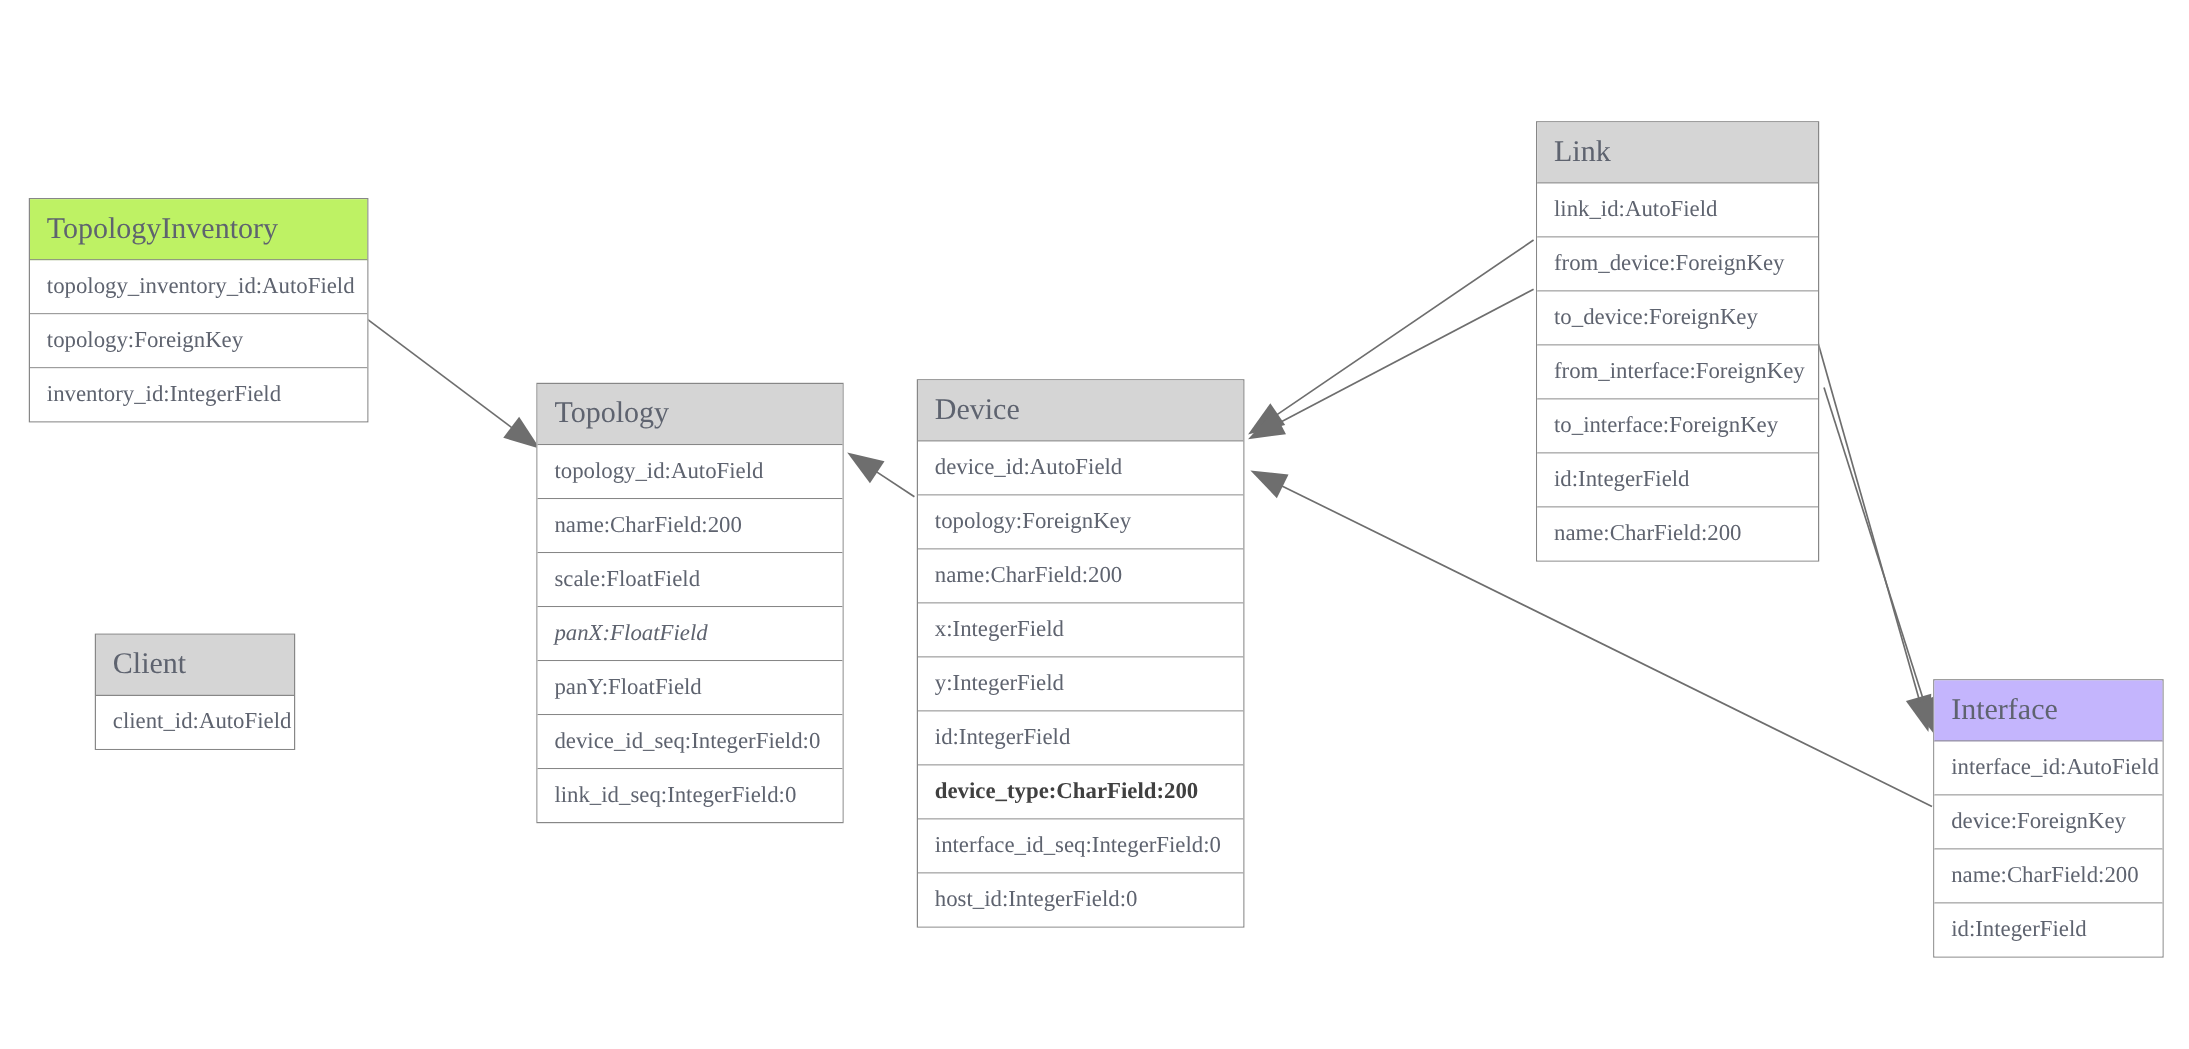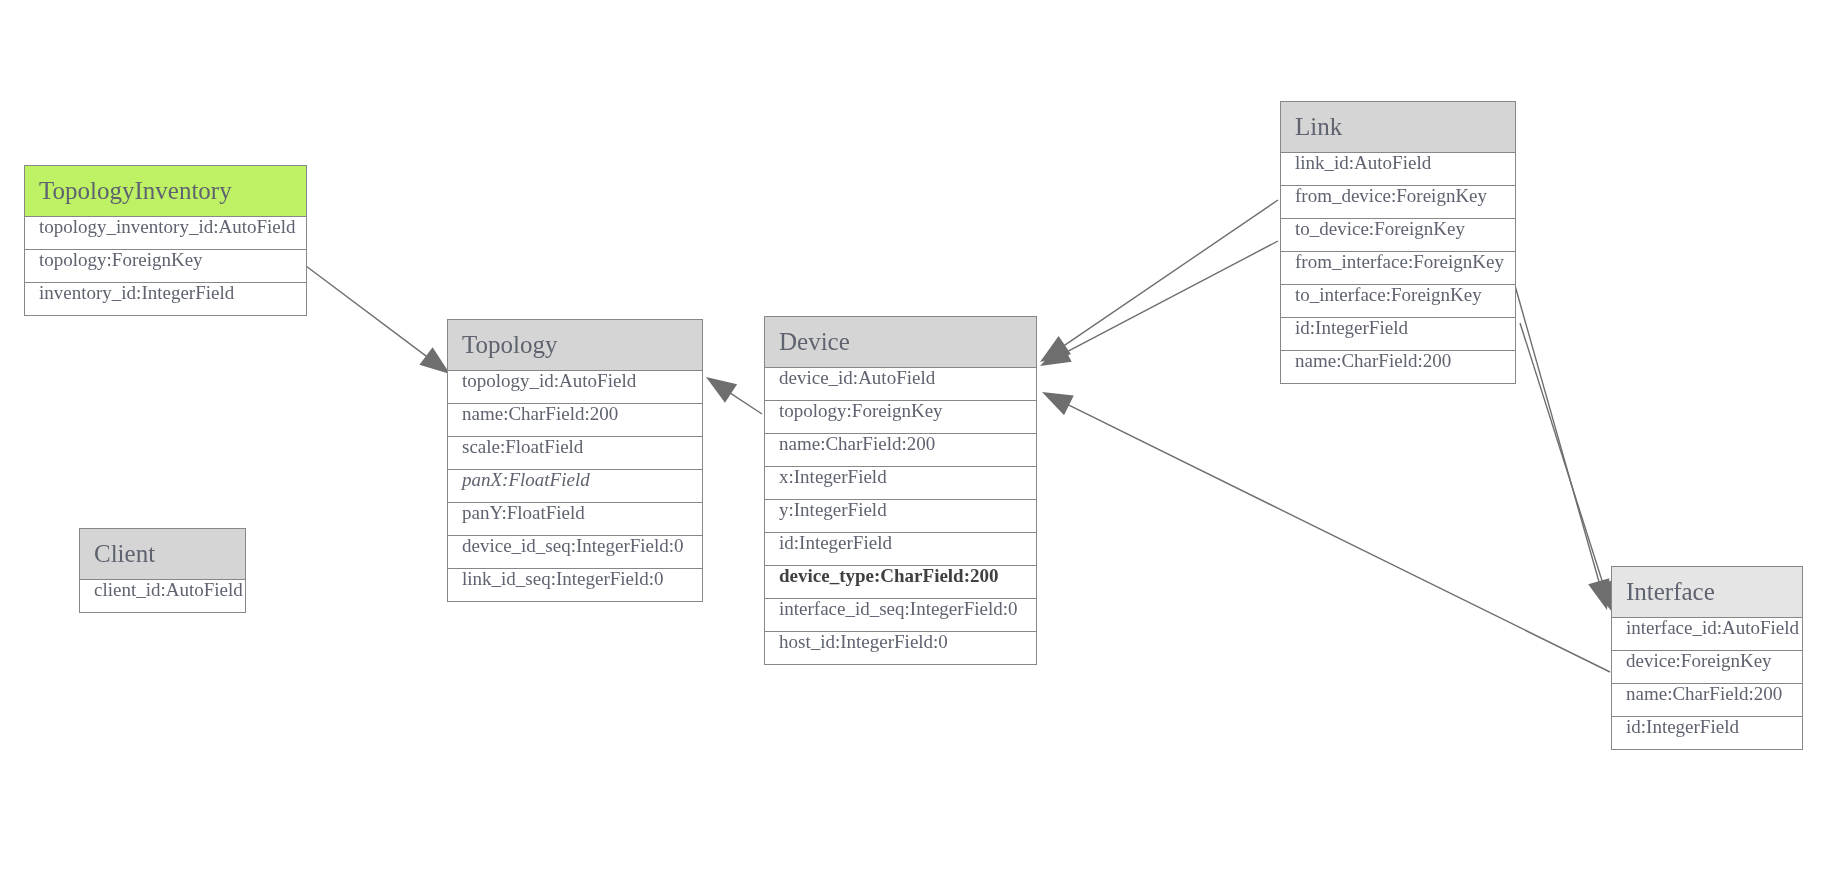--- a/index.html
+++ b/index.html
@@ -43,21 +43,21 @@
     white-space: nowrap;
   }
   .entity-attrs {
     display: block;
   }
   .attr-row {
     box-sizing: border-box;
     color: #5e636f;
     font-size: 19px;
     line-height: 1;
-    padding: 0 14px 13px 14px;
+    padding: 12px 14px 13px 14px;
     border-bottom: 1px solid #878787;
     white-space: nowrap;
     background: #ffffff;
   }
   .attr-row:last-child {
     border-bottom: none;
   }
 </style>
 </head>
 <body>
@@ -126,21 +126,21 @@
           <div class="attr-row" style="color: rgb(94, 99, 111); border-bottom-color: rgb(135, 135, 135);">link_id:AutoField</div>
           <div class="attr-row" style="color: rgb(94, 99, 111); border-bottom-color: rgb(135, 135, 135);">from_device:ForeignKey</div>
           <div class="attr-row" style="color: rgb(94, 99, 111); border-bottom-color: rgb(135, 135, 135);">to_device:ForeignKey</div>
           <div class="attr-row" style="color: rgb(94, 99, 111); border-bottom-color: rgb(135, 135, 135);">from_interface:ForeignKey</div>
           <div class="attr-row" style="color: rgb(94, 99, 111); border-bottom-color: rgb(135, 135, 135);">to_interface:ForeignKey</div>
           <div class="attr-row" style="color: rgb(94, 99, 111); border-bottom-color: rgb(135, 135, 135);">id:IntegerField</div>
           <div class="attr-row" style="color: rgb(94, 99, 111); border-bottom-color: rgb(135, 135, 135);">name:CharField:200</div>
         </div>
       </div>
       <div class="entity" style="left: 1611px; top: 566px; width: 192px; border-color: rgb(135, 135, 135);">
-        <div class="entity-title" style="background: #e5e5e5; color: rgb(94, 99, 111); border-bottom-color: rgb(135, 135, 135);">Interface</div>
+        <div class="entity-title" style="background: #c4b5fd; color: rgb(94, 99, 111); border-bottom-color: rgb(135, 135, 135);">Interface</div>
         <div class="entity-attrs">
           <div class="attr-row" style="color: rgb(94, 99, 111); border-bottom-color: rgb(135, 135, 135);">interface_id:AutoField</div>
           <div class="attr-row" style="color: rgb(94, 99, 111); border-bottom-color: rgb(135, 135, 135);">device:ForeignKey</div>
           <div class="attr-row" style="color: rgb(94, 99, 111); border-bottom-color: rgb(135, 135, 135);">name:CharField:200</div>
           <div class="attr-row" style="color: rgb(94, 99, 111); border-bottom-color: rgb(135, 135, 135);">id:IntegerField</div>
         </div>
       </div>
     </div>
 </div>
 

